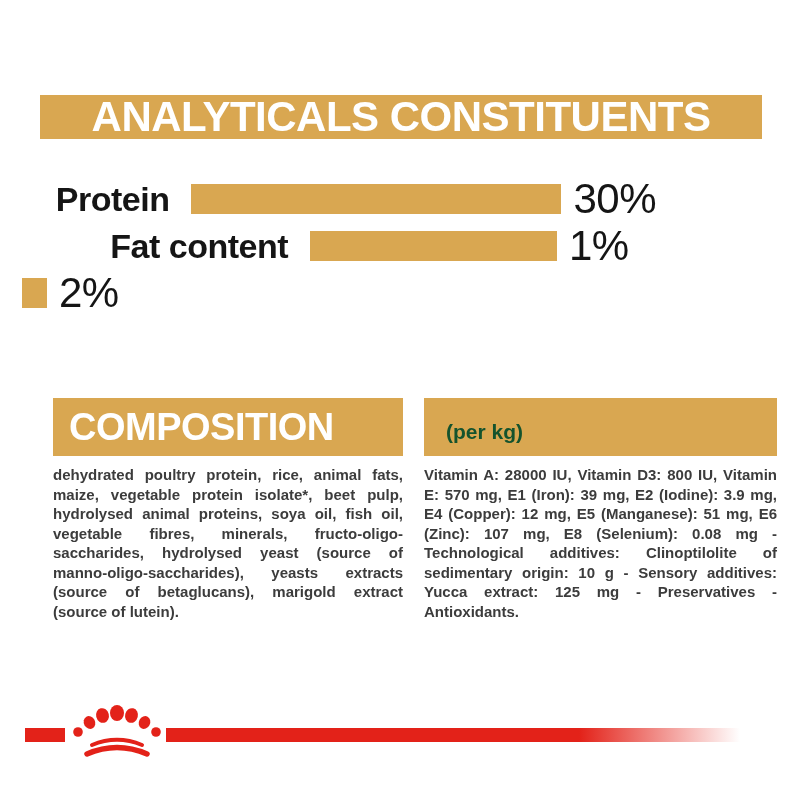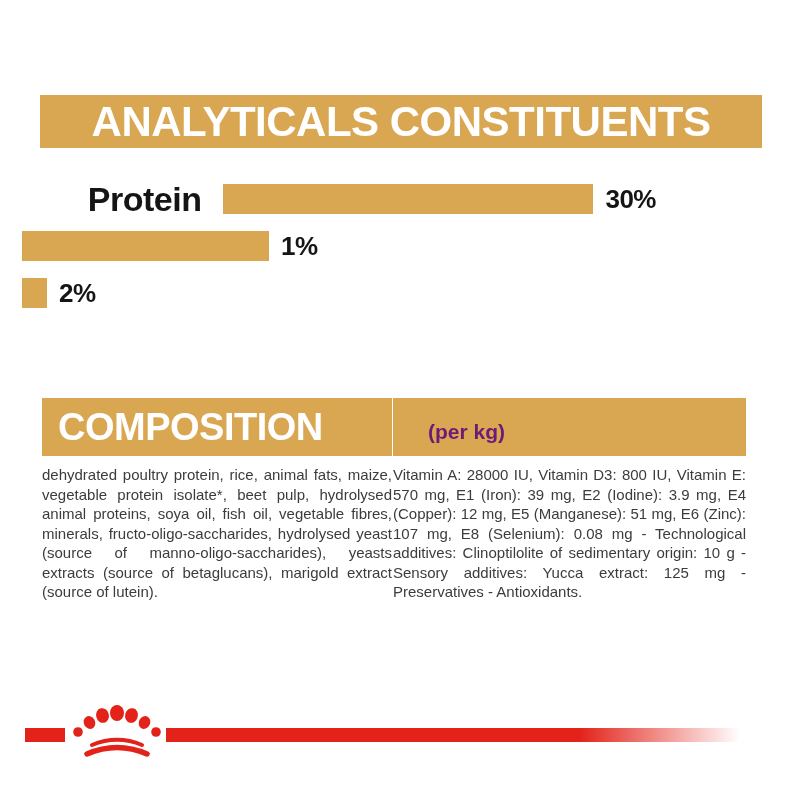--- a/index.html
+++ b/index.html
@@ -11,21 +11,21 @@
   *{margin:0;padding:0;box-sizing:border-box;}
   html,body{width:800px;height:800px;}
   body{
     position:relative;
     width:800px;height:800px;
     background:#ffffff;
     font-family:"Liberation Sans","DejaVu Sans",sans-serif;
     overflow:hidden;
   }
   .banner-main{
-    position:absolute;left:40px;top:95px;width:722px;height:53px;
+    position:absolute;left:40px;top:95px;width:722px;height:44px;
     background:var(--gold);
     display:flex;align-items:center;justify-content:center;
   }
   .banner-main h1{
     color:#ffffff;font-size:42px;font-weight:bold;letter-spacing:-0.5px;
     white-space:nowrap;
   }
   
   .chart{position:absolute;left:0;top:184px;width:656px;}
   .chart-row{display:flex;align-items:center;height:30px;margin-bottom:17px;}
@@ -33,46 +33,47 @@
     width:288px;text-align:right;
     font-size:34px;font-weight:bold;color:var(--ink);letter-spacing:-0.5px;
     white-space:nowrap;
   }
   .chart-bar{
     height:30px;margin-left:22px;background:var(--gold);
     flex:0 0 auto;
   }
   .chart-value{
     margin-left:12px;
-    font-size:26px;font-weight:bold;color:var(--ink);letter-spacing:-0.5px;
+    font-size:42px;font-weight:normal;color:var(--ink);letter-spacing:-0.5px;
     white-space:nowrap;
   }
   
   .columns{
-    position:absolute;left:42px;top:398px;width:722px;
-    display:flex;gap:1px;
+    position:absolute;left:53px;top:398px;width:722px;
+    display:flex;gap:21px;
   }
   .col-left{width:350px;flex:0 0 350px;}
   .col-right{width:353px;flex:0 0 353px;}
   .banner-section{
     height:58px;background:var(--gold);
     display:flex;align-items:center;
     padding-left:16px;
     white-space:nowrap;
   }
   .banner-section .sec-title{
     color:#ffffff;font-size:38px;font-weight:bold;letter-spacing:-0.5px;
   }
   .banner-section .sec-suffix{
-    color:#701a75;font-size:21px;font-weight:bold;margin-left:19px;padding-top:10px;
+    color:#14532d;font-size:21px;font-weight:bold;margin-left:6px;padding-top:10px;
   }
   .col-body{
     margin-top:9px;
     font-size:15px;line-height:19.5px;color:var(--body);
     text-align:justify;
+    font-weight:bold;
   }
   
   .footer-rule-left{
     position:absolute;left:25px;top:728px;width:40px;height:14px;
     background:var(--red);
   }
   .footer-rule-right{
     position:absolute;left:166px;top:728px;width:574px;height:14px;
     background:linear-gradient(to right,var(--red) 0%,var(--red) 72%,rgba(227,34,25,0) 100%);
   }
@@ -87,20 +88,21 @@
   <h1>ANALYTICALS CONSTITUENTS</h1>
 </header>
 
 <section class="chart">
   <div class="chart-row">
     <div class="chart-label">Protein</div>
     <div class="chart-bar" style="width: 370px; background: rgb(217, 167, 81);"></div>
     <div class="chart-value">30%</div>
   </div>
   <div class="chart-row">
+    <div class="chart-label">Fat content</div>
     <div class="chart-bar" style="width: 247px; background: rgb(217, 167, 81);"></div>
     <div class="chart-value">1%</div>
   </div>
   <div class="chart-row">
     <div class="chart-bar" style="width: 25px; background: rgb(217, 167, 81);"></div>
     <div class="chart-value">2%</div>
   </div>
 </section>
 
 <section class="columns">

